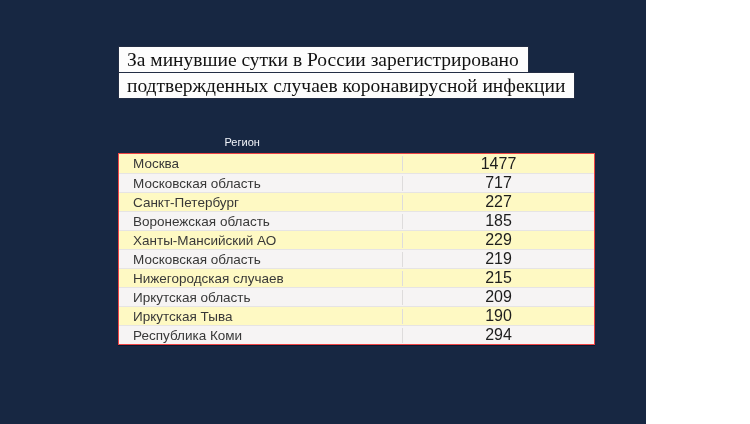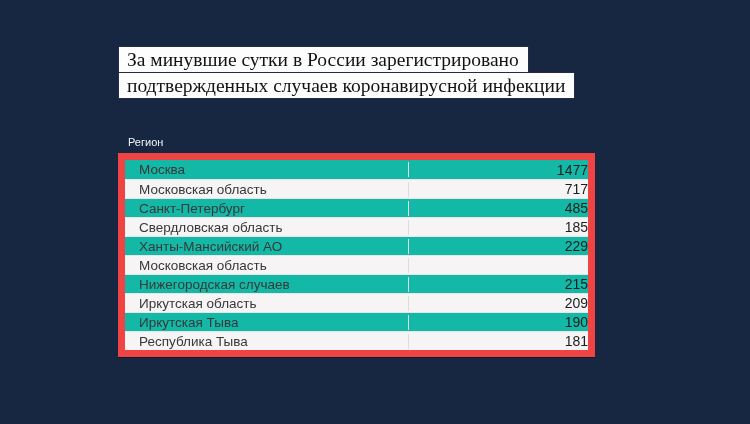--- a/index.html
+++ b/index.html
@@ -1,18 +1,18 @@
 <!DOCTYPE html>
 <html><head>
 <meta charset="utf-8">
 <style>
   html, body { margin: 0; padding: 0; }
   .canvas {
     position: relative;
-    width: 750px;
+    width: 646px;
     height: 424px;
     background: #172742;
     overflow: hidden;
     font-family: "Liberation Sans", "DejaVu Sans", sans-serif;
   }
 
   
   .headline {
     position: absolute;
     left: 118px;
@@ -39,33 +39,34 @@
     top: 128px;
     width: 477px;
   }
   .thead {
     display: flex;
     height: 20px;
     padding-bottom: 5px;
     align-items: flex-end;
     color: #f2f5fa;
     font-size: 11px;
+    justify-content: center;
   }
   .th-region {
     flex: 0 0 284px;
     box-sizing: border-box;
     padding-left: 10px;
   }
   .th-cases {
     flex: 1;
     text-align: center;
   }
   .tbody {
-    background: #14b8a6;
-    border: 7px solid #ef4444;
+    background: #fef9c3;
+    border: 1px solid #ef4444;
     box-shadow: 0 1px 0 #0a1830;
   }
   .row {
     display: flex;
     height: 19px;
     box-sizing: border-box;
     align-items: center;
   }
   .row:nth-child(even) { background: #f6f4f4; }
   .row + .row { border-top: 1px solid #e6e4e4; }
@@ -74,22 +75,22 @@
     flex: 0 0 284px;
     padding-left: 14px;
     border-right: 1px solid #dedcdc;
     font-size: 13.5px;
     color: #383838;
     white-space: nowrap;
     overflow: hidden;
   }
   .cell-cases {
     flex: 1;
-    text-align: right;
-    font-size: 14px;
+    text-align: center;
+    font-size: 16px;
     color: #1d1d1d;
   }
 </style>
 </head>
 <body>
 
 <div class="canvas">
 
   <div class="headline">
     <div class="headline-line">За минувшие сутки в России зарегистрировано</div>
@@ -104,45 +105,46 @@
         <div class="row">
           <div class="cell cell-region">Москва</div>
           <div class="cell cell-cases">1477</div>
         </div>
         <div class="row">
           <div class="cell cell-region">Московская область</div>
           <div class="cell cell-cases">717</div>
         </div>
         <div class="row">
           <div class="cell cell-region">Санкт-Петербург</div>
-          <div class="cell cell-cases">485</div>
+          <div class="cell cell-cases">227</div>
         </div>
         <div class="row">
-          <div class="cell cell-region">Свердловская область</div>
+          <div class="cell cell-region">Воронежская область</div>
           <div class="cell cell-cases">185</div>
         </div>
         <div class="row">
           <div class="cell cell-region">Ханты-Мансийский АО</div>
           <div class="cell cell-cases">229</div>
         </div>
         <div class="row">
           <div class="cell cell-region">Московская область</div>
+          <div class="cell cell-cases">219</div>
         </div>
         <div class="row">
           <div class="cell cell-region">Нижегородская случаев</div>
           <div class="cell cell-cases">215</div>
         </div>
         <div class="row">
           <div class="cell cell-region">Иркутская область</div>
           <div class="cell cell-cases">209</div>
         </div>
         <div class="row">
           <div class="cell cell-region">Иркутская Тыва</div>
           <div class="cell cell-cases">190</div>
         </div>
         <div class="row">
-          <div class="cell cell-region">Республика Тыва</div>
-          <div class="cell cell-cases">181</div>
+          <div class="cell cell-region">Республика Коми</div>
+          <div class="cell cell-cases">294</div>
         </div>
       </div>
   </div>
 
 </div>
 
 </body></html>

